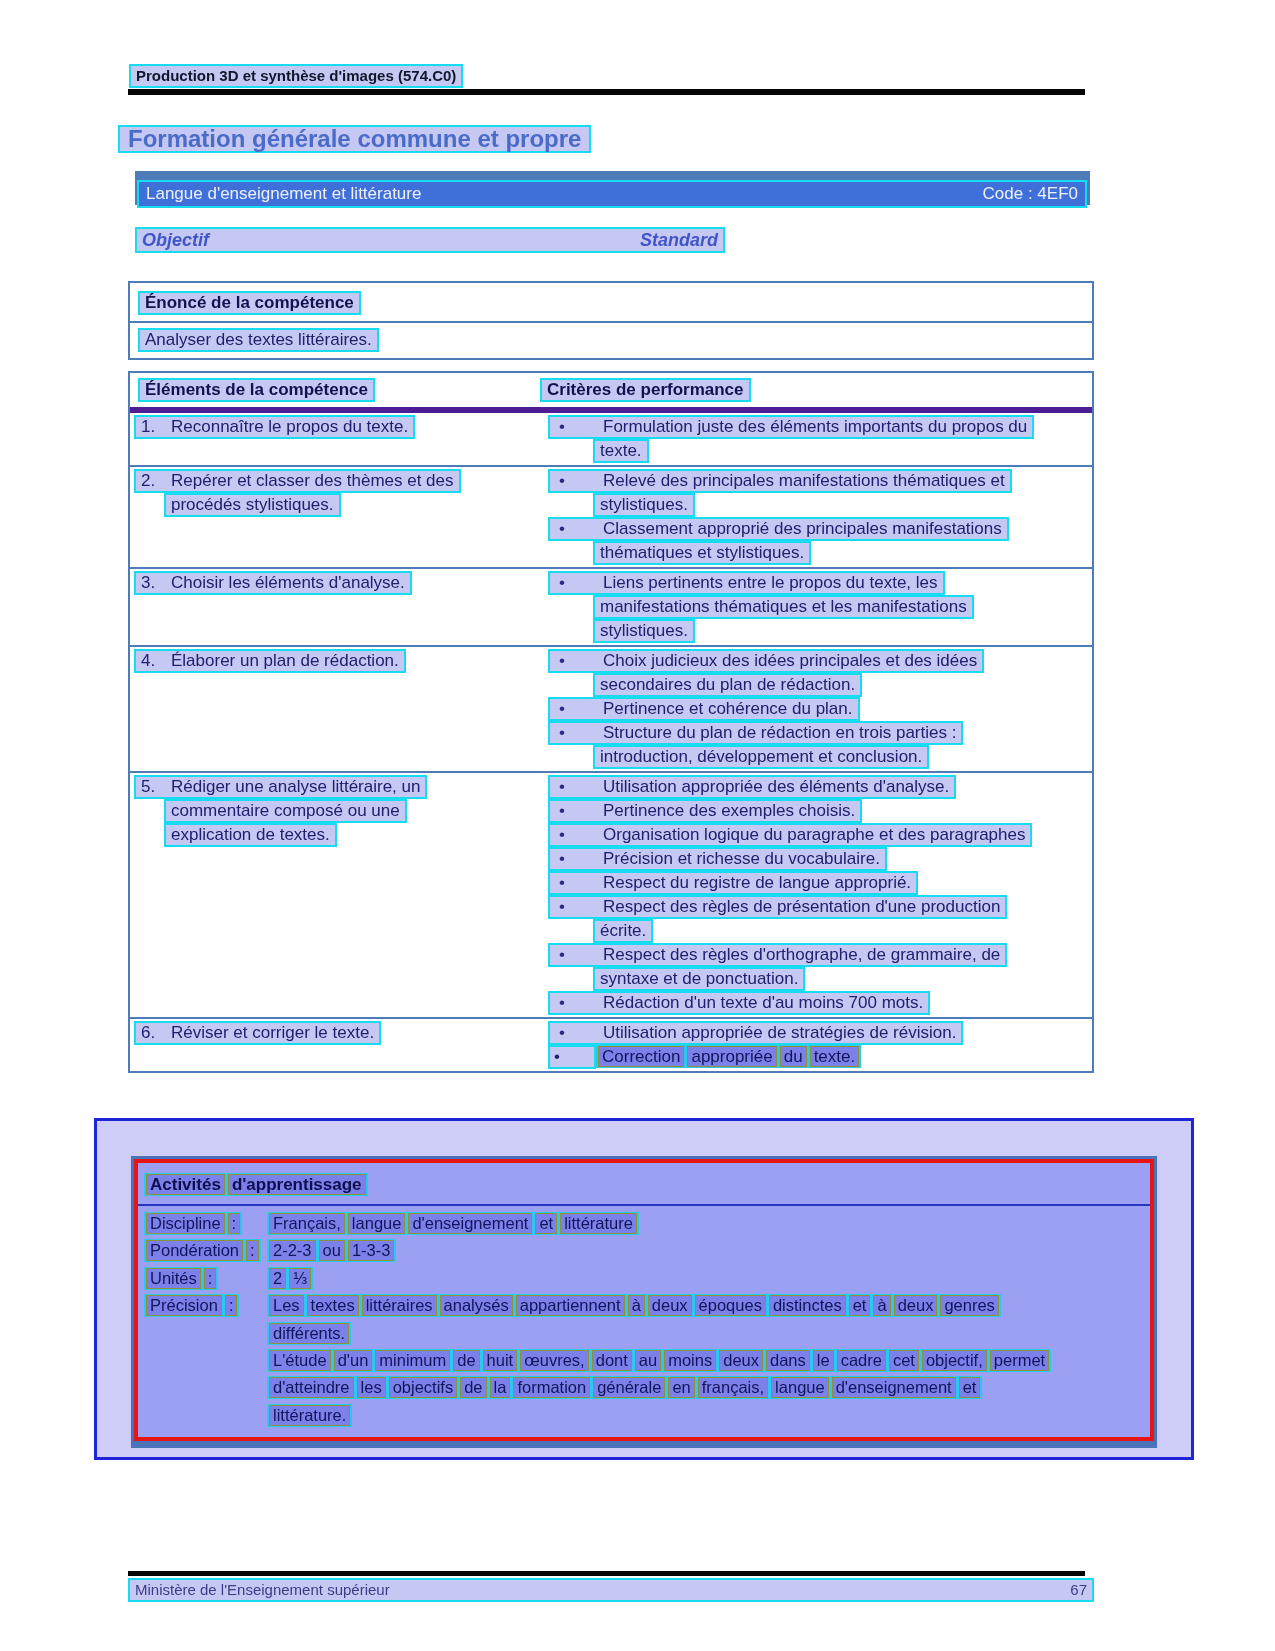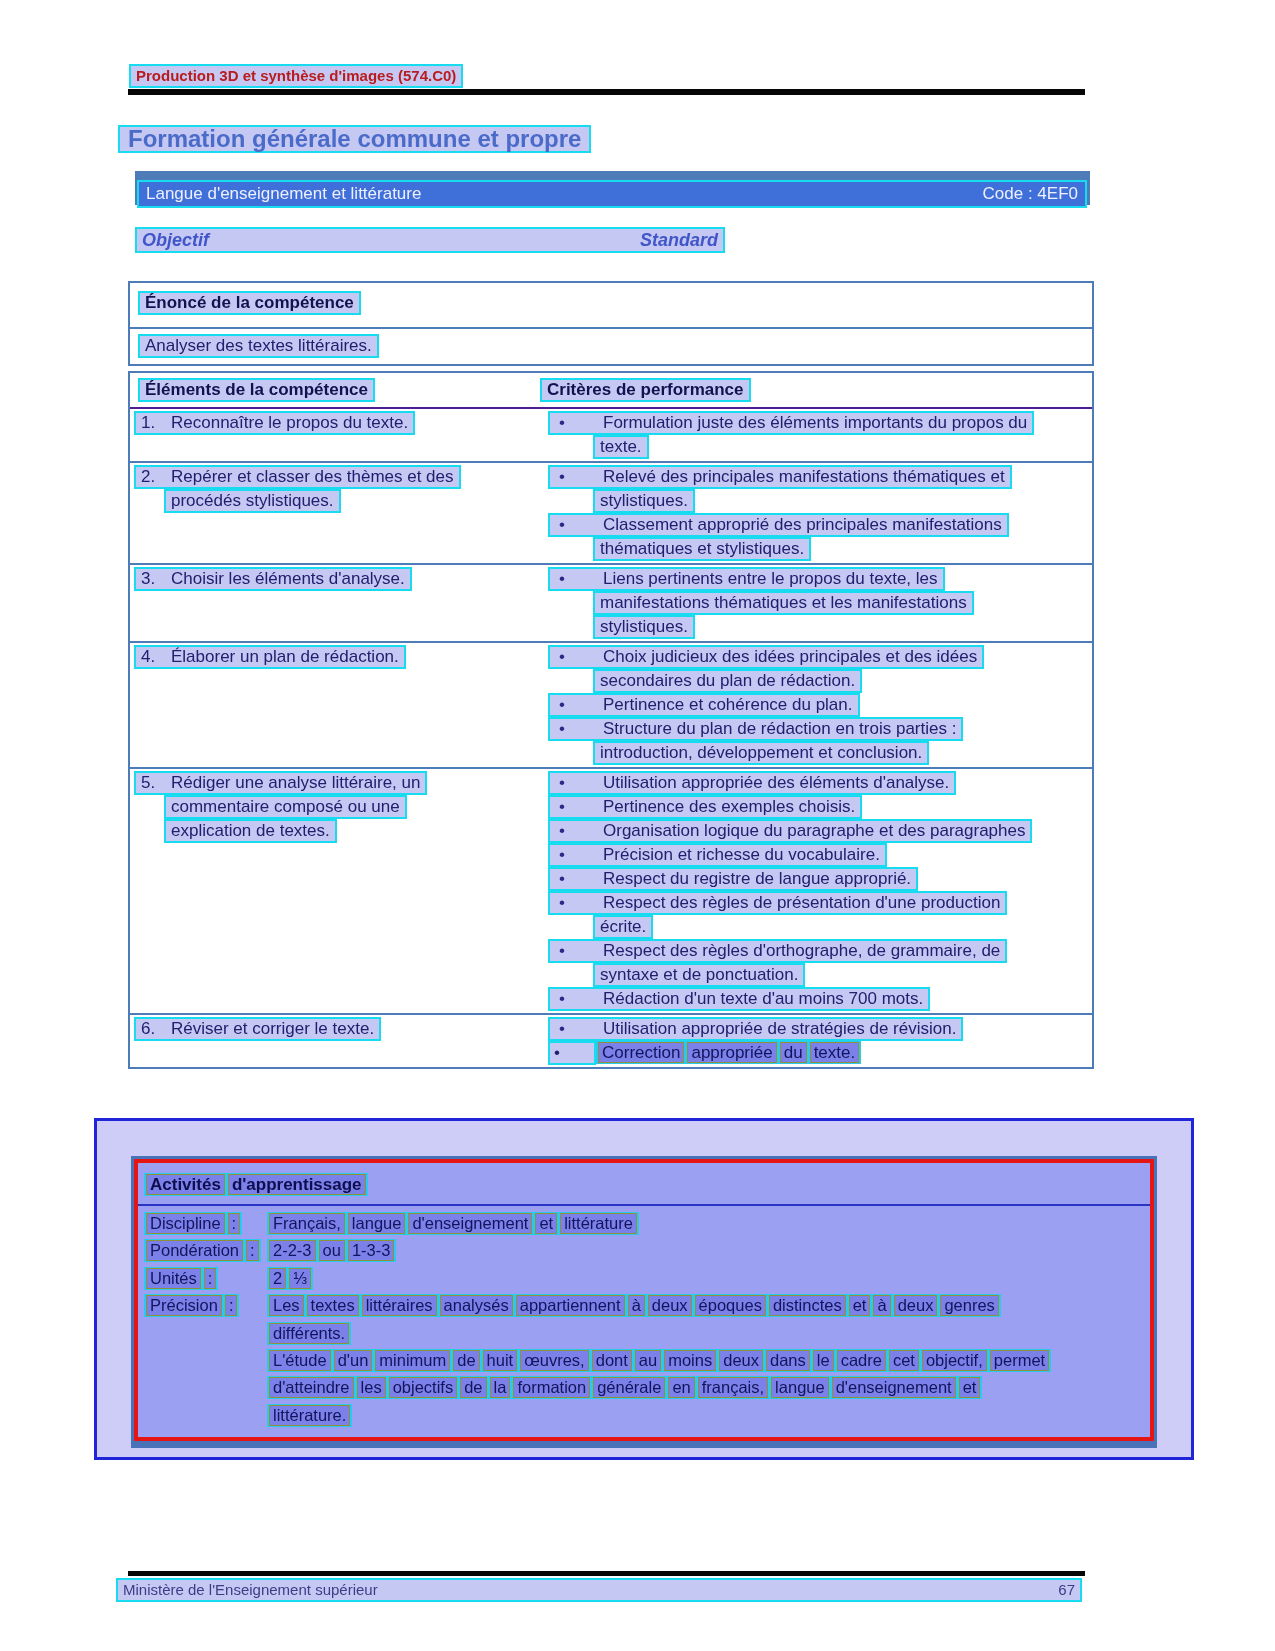--- a/index.html
+++ b/index.html
@@ -7,53 +7,53 @@
     position:relative;width:1275px;height:1651px;margin:0 auto;background:#ffffff;
     font-family:"Liberation Sans", sans-serif;color:#20206e;overflow:hidden;
   }
   
   .hl{
     display:inline-block;background:#c6c8f4;border:2px solid #17dcf0;
     padding:0 5px;line-height:20px;white-space:nowrap;box-sizing:border-box;
   }
   .bold{font-weight:bold;color:#12124e;}
   
-  .running-header{position:absolute;left:129px;top:64px;font-size:15px;font-weight:600;color:#b91c1c;}
+  .running-header{position:absolute;left:129px;top:64px;font-size:15px;font-weight:600;color:#0f172a;}
   .rule{position:absolute;background:#060606;}
   .rule-top{left:128px;top:89px;width:957px;height:6px;}
   .rule-bottom{left:128px;top:1571px;width:957px;height:5px;}
-  .footer-bar{position:absolute;left:116px;top:1578px;width:966px;display:flex;justify-content:space-between;font-size:15px;color:#3c3c86;}
+  .footer-bar{position:absolute;left:128px;top:1578px;width:966px;display:flex;justify-content:space-between;font-size:15px;color:#3c3c86;}
   
   .doc-title{position:absolute;left:118px;top:125px;font-size:24px;font-weight:bold;color:#4a6cc8;padding:2px 8px;}
   
   .banner{position:absolute;left:135px;top:171px;width:955px;height:34px;background:#4d7cb8;}
   .banner-hl{
     position:absolute;left:2px;right:3px;top:9px;height:28px;background:#3f6fd8;
     border:2px solid #17dcf0;box-sizing:border-box;display:flex;justify-content:space-between;
     align-items:center;padding:0 7px;color:#eef0ff;font-size:17px;
   }
   
   .obj-std{
     position:absolute;left:135px;top:227px;width:590px;display:flex;justify-content:space-between;
     font-size:18px;font-weight:bold;font-style:italic;color:#3f55c8;line-height:22px;
   }
   
   .enonce-table{position:absolute;left:128px;top:281px;width:966px;border:2px solid #4d7cb8;box-sizing:border-box;background:#fff;}
-  .enonce-h{padding:8px 8px 12px 8px;border-bottom:2px solid #4d7cb8;}
+  .enonce-h{padding:8px 8px 6px 8px;border-bottom:2px solid #4d7cb8;}
   .enonce-b{padding:5px 8px 6px 8px;}
   .enonce-h .hl{font-size:17px;}
   .enonce-b .hl{font-size:17px;}
   
   .outer-annot{
     position:absolute;left:94px;top:1118px;width:1094px;height:336px;
     background:#cdcdf8;border:3px solid #2026d8;box-sizing:content-box;z-index:1;
   }
   
   .main-table{position:absolute;left:128px;top:371px;width:966px;border:2px solid #4d7cb8;box-sizing:border-box;background:transparent;z-index:2;}
-  .mt-header{display:flex;padding:5px 0 5px 0;border-bottom:2px solid #4c1d95;}
+  .mt-header{display:flex;padding:5px 0 5px 0;border-bottom:6px solid #4c1d95;}
   .mt-header .c1{width:410px;padding-left:8px;box-sizing:border-box;}
   .mt-header .c2{flex:1;}
   .mt-header .hl{font-size:17px;}
   .mt-row{display:flex;border-bottom:2px solid #4d7cb8;padding:2px 0;}
   .mt-row:last-child{border-bottom:none;}
   .mt-c1{width:410px;padding-left:4px;box-sizing:border-box;}
   .mt-c2{flex:1;margin-left:8px;}
   .tline{height:24px;font-size:17px;}
   .tline .hl{font-size:17px;line-height:20px;}
   .eline .num{display:inline-block;width:30px;}

